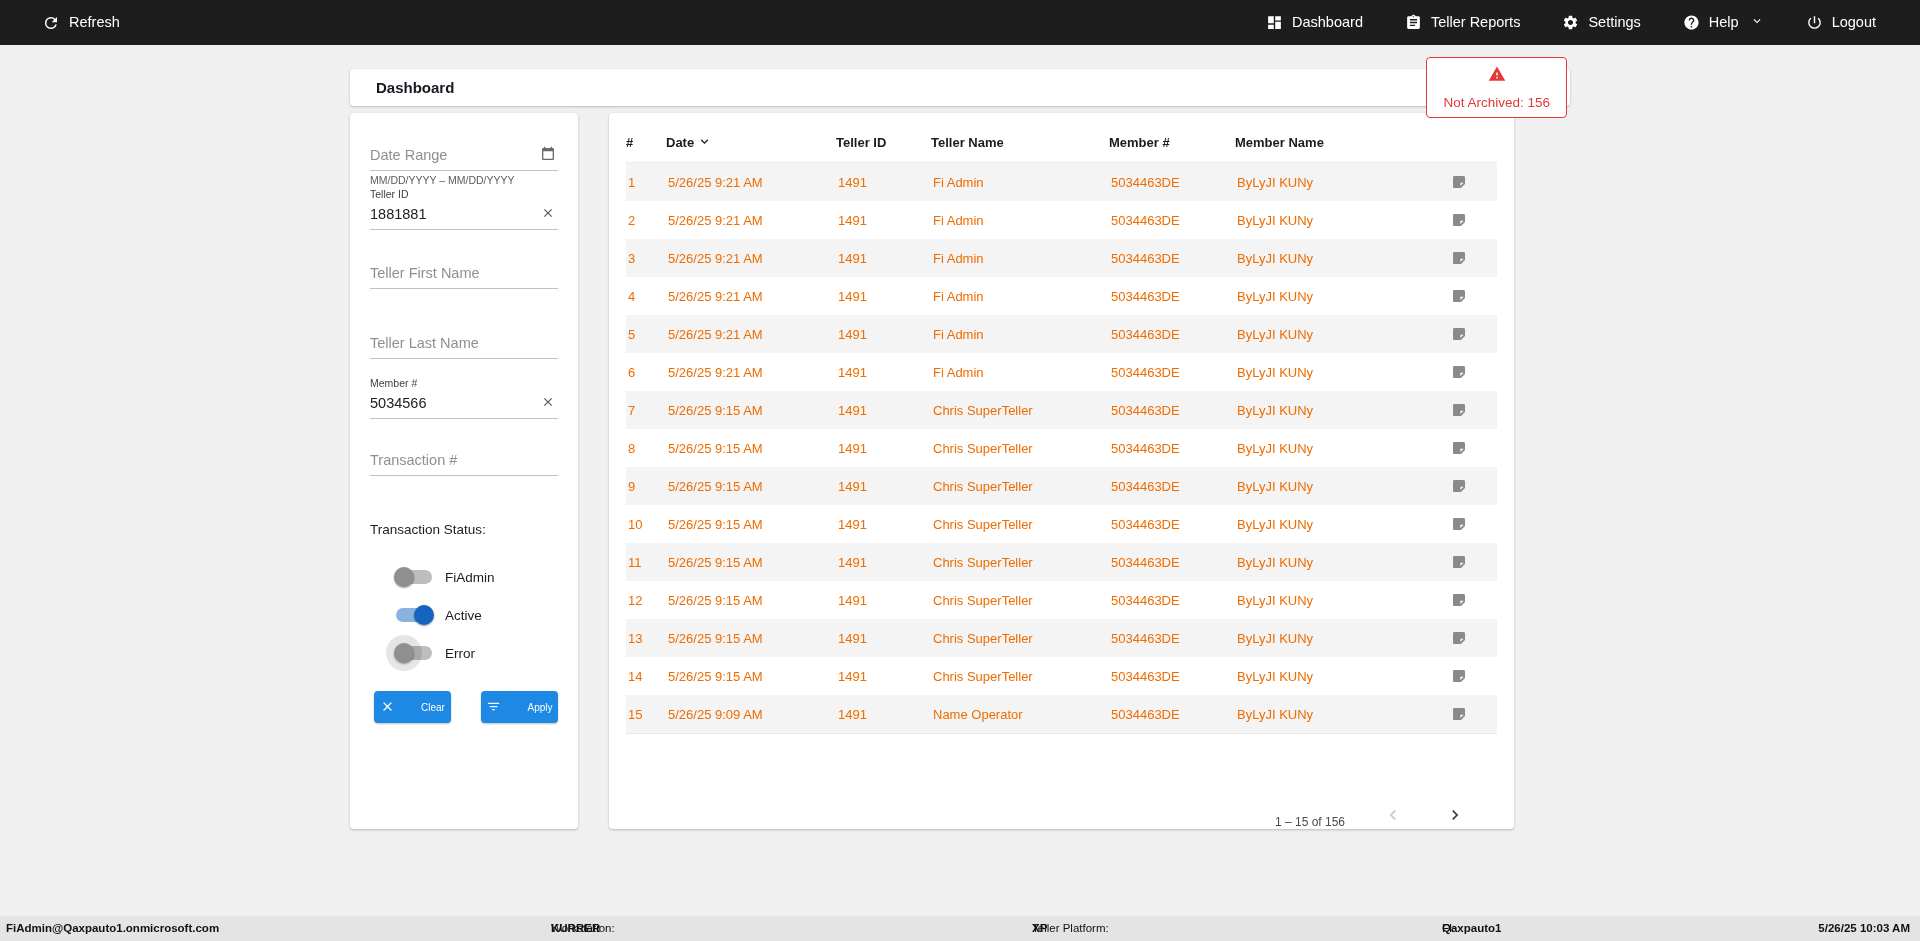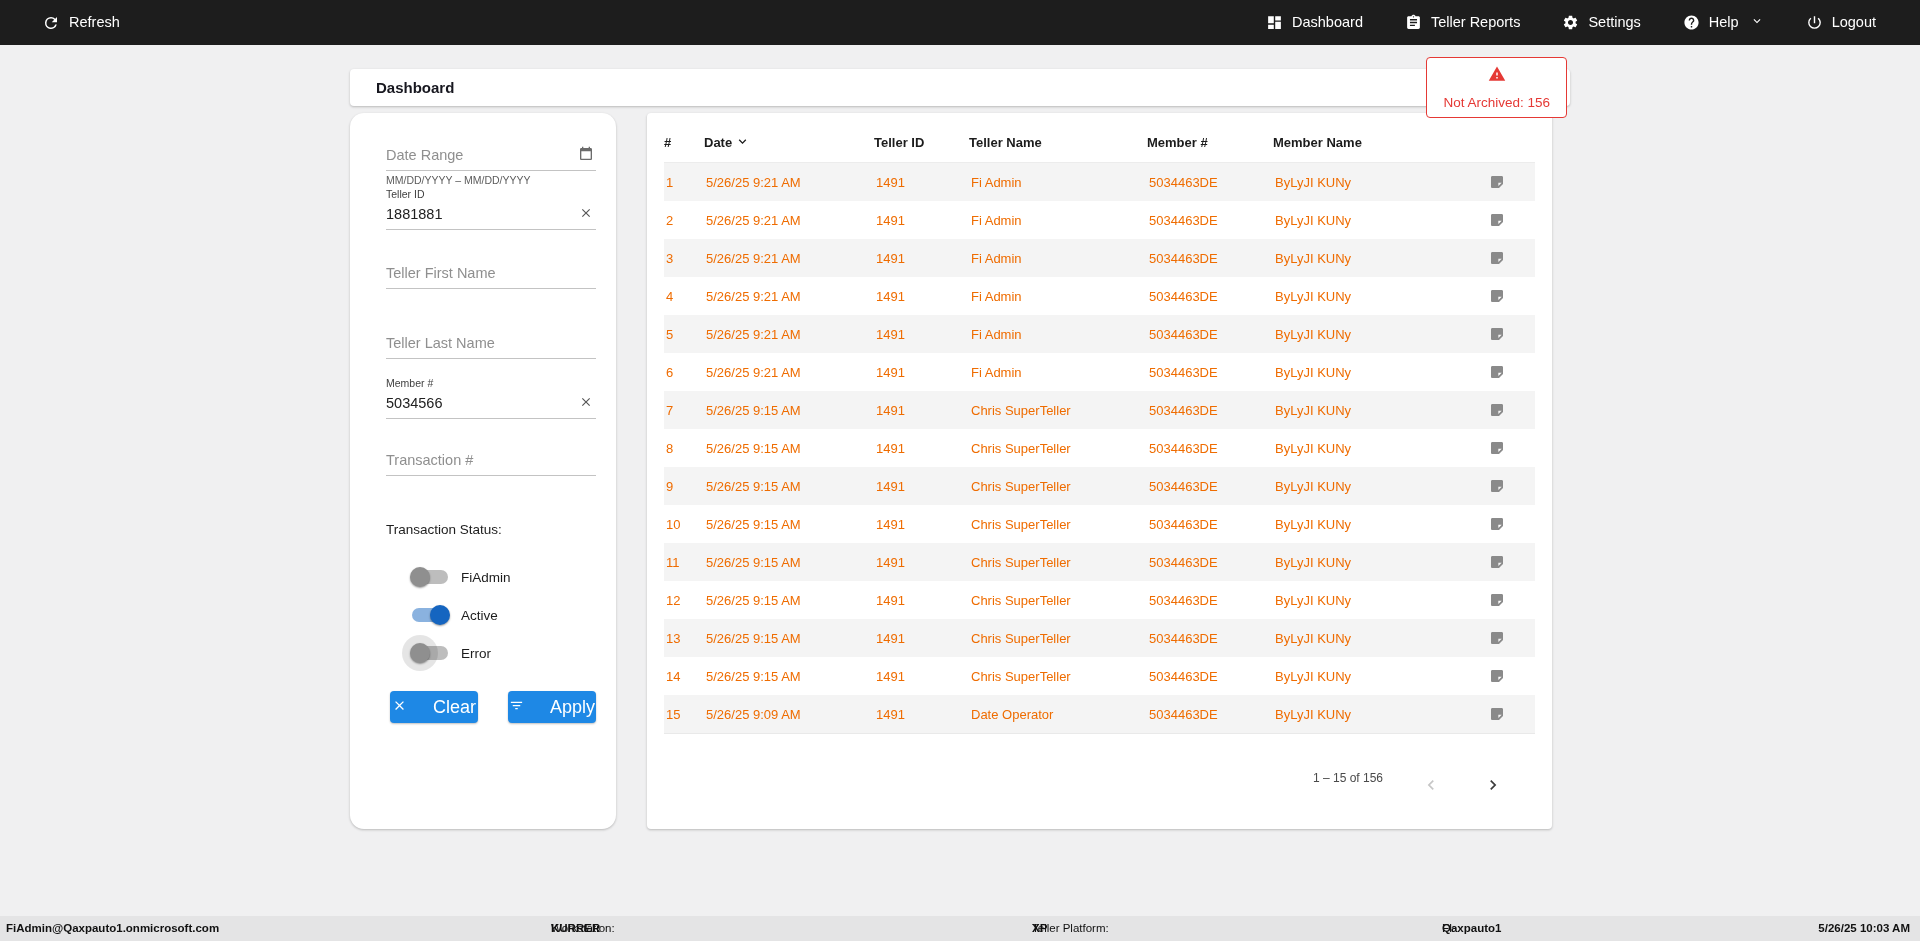--- a/index.html
+++ b/index.html
@@ -40,21 +40,21 @@
   .page-title { font-size:15px; font-weight:bold; color:#17171f; }
   .alert-badge {
     display:flex; align-items:center; gap:9px;
     border:1px solid #e53935; border-radius:4px; background:#fff;
     color:#e53935; font-size:13.5px; padding:7px 16px; margin-right:1px;flex-direction:column;
   }
 
   .cards-row { display:flex; gap:31px; }
 
   
-  .filter-card { width:266px; height:716px; padding:28px 20px 0 36px; flex:0 0 auto;border-radius:14px; }
+  .filter-card { width:228px; height:716px; padding:28px 20px 0 20px; flex:0 0 auto; }
   .fgroup { position:relative; }
   .fgroup input {
     width:100%; border:none; border-bottom:1px solid #c3c3c3; background:transparent;
     font-family:"Liberation Sans",sans-serif; font-size:14.5px; color:#212121;
     padding:6px 24px 7px 0; outline:none;
   }
   .fgroup input::placeholder { color:#8f8f8f; opacity:1; }
   .mini-label { font-size:10.5px; color:#3f3f3f; display:block; }
   .hint { font-size:10.5px; color:#5c5c5c; margin-top:3px; }
   .field-icon-btn {
@@ -80,36 +80,36 @@
   .toggle-row.on .track { background:rgba(21,101,192,.5); }
   .toggle-row.on .knob { left:18px; background:#1565c0; }
   .toggle-row.focused .knob { box-shadow:0 0 0 8px rgba(0,0,0,.10), 0 1px 2px rgba(0,0,0,.4); }
   .toggle-label { font-size:13.5px; color:#1d1d1d; }
 
   .filter-buttons { display:flex; gap:30px; margin:26px 0 0 4px; }
   .btn {
     display:flex; align-items:center; justify-content:center; gap:26px;
     width:104px; height:32px; border:none; border-radius:4px; cursor:pointer;
     background:#1e88e5; color:#fff; font-family:"Liberation Sans",sans-serif;
-    font-size:18px; box-shadow:0 1px 2px rgba(0,0,0,.25);
+    font-size:10px; box-shadow:0 1px 2px rgba(0,0,0,.25);
   }
 
   
   .table-card { width:905px; height:716px; display:flex; flex-direction:column; padding:10px 17px 0 17px; }
   .tgrid { display:grid; grid-template-columns:40px 170px 95px 178px 126px 1fr 48px; align-items:center; }
   .thead { height:40px; border-bottom:1px solid #ececec; }
   .thead > div { font-size:13px; font-weight:bold; color:#1c1c1c; display:flex; align-items:center; gap:3px; }
   .trow { height:38px; font-size:13px; color:#ef6c00; }
   .trow:nth-child(odd) { background:#f4f4f4; }
   .trow > div { padding-left:2px; }
   .c-icon { display:flex; justify-content:flex-start; padding-left:8px; cursor:pointer; }
   .table-body { border-bottom:1px solid #e9e9e9; }
   .tspacer { flex:1 1 auto; }
   .pagination {
-    height:58px; display:flex; align-items:flex-start; justify-content:flex-end;
+    height:58px; display:flex; align-items:flex-end; justify-content:flex-end;
     gap:34px; padding-right:28px; color:#4a4a4a;
   }
   .page-range { font-size:12px; color:#4a4a4a; }
   .pg-btn { background:none; border:none; cursor:pointer; display:flex; align-items:center; padding:4px; }
 
   
   .statusbar {
     flex:0 0 auto; height:25px; background:#e4e4e5; position:relative;
     font-size:11.5px; color:#111; line-height:25px;
   }
@@ -485,21 +485,21 @@
             <div class="c-icon">
               <svg width="16" height="16" viewBox="0 0 24 24" fill="#8a8a8a">
                   <path d="M19 3H4.99C3.89 3 3 3.9 3 5l.01 14c0 1.1.89 2 1.99 2h10l6-6V5c0-1.1-.9-2-2-2zm-5 15v-5h5l-5 5z"></path>
                 </svg>
             </div>
           </div>
             <div class="tgrid trow">
             <div>15</div>
             <div>5/26/25 9:09 AM</div>
             <div>1491</div>
-            <div>Date Operator</div>
+            <div>Name Operator</div>
             <div>5034463DE</div>
             <div>ByLyJI KUNy</div>
             <div class="c-icon">
               <svg width="16" height="16" viewBox="0 0 24 24" fill="#8a8a8a">
                   <path d="M19 3H4.99C3.89 3 3 3.9 3 5l.01 14c0 1.1.89 2 1.99 2h10l6-6V5c0-1.1-.9-2-2-2zm-5 15v-5h5l-5 5z"></path>
                 </svg>
             </div>
           </div>
           </div>
 

